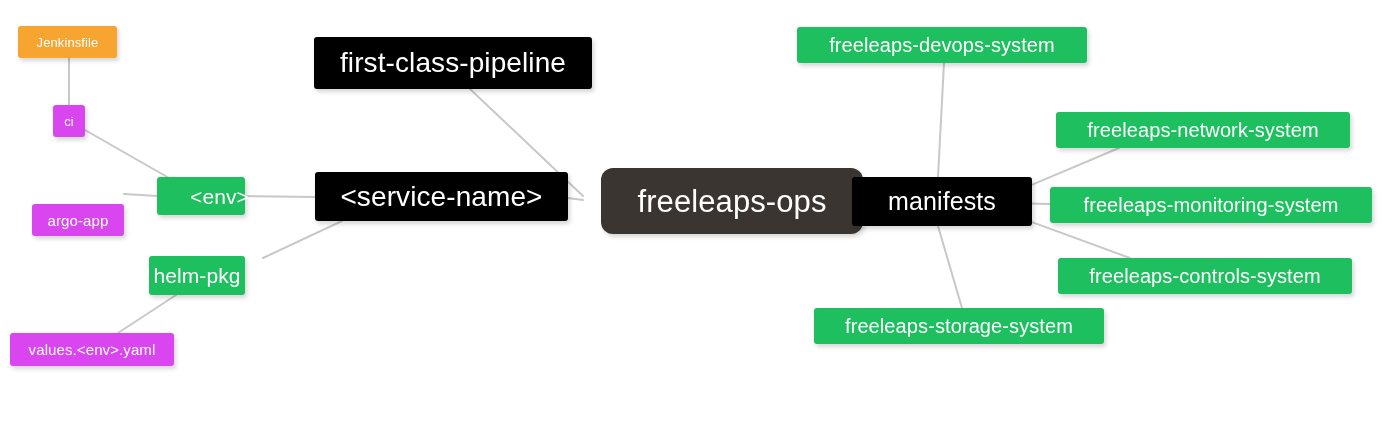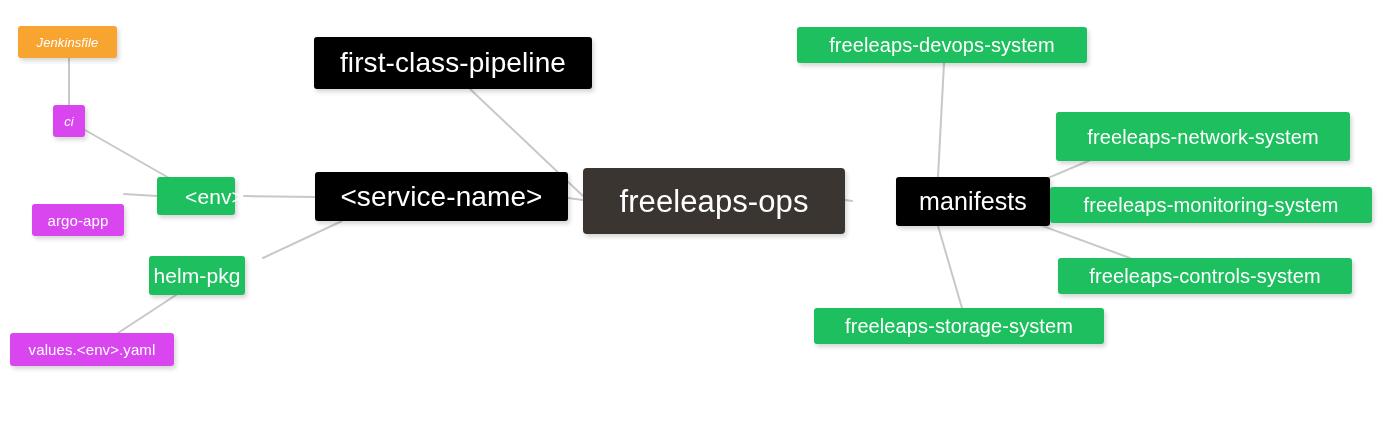--- a/index.html
+++ b/index.html
@@ -36,34 +36,35 @@
     color: #ffffff;
     white-space: nowrap;
     border-radius: 3px;
     box-shadow: 2px 3px 4px rgba(0, 0, 0, 0.16);
     letter-spacing: 0.1px;
     line-height: 1;
     user-select: none;
   }
   .n-root {
     background: #3a3531;
-    border-radius: 4px;
+    border-radius: 12px;
+    margin-left: 18px;
   }
   .n-blue   { background: #000000; }
   .n-green  { background: #1dbf5f; }
   .n-orange { background: #f7a431; }
   .n-red    { background: #d946ef; }
 
   .sz-root  { font-size: 31px; }
   .sz-xl    { font-size: 28px; }
   .sz-lg    { font-size: 25px; }
   .sz-md    { font-size: 21px; }
   .sz-sm    { font-size: 20px; }
   .sz-xs    { font-size: 15px; }
-  .sz-xxs   { font-size: 13px; font-style: italic; }
+  .sz-xxs   { font-size: 13px; }
 </style>
 </head>
 <body>
 
 <div id="canvas">
   <svg id="edges" viewBox="0 0 1390 421" width="1390" height="421" aria-hidden="true">
       <line x1="583" y1="196" x2="470" y2="89" stroke="#c8c8c8" stroke-width="2" stroke-linecap="round"></line>
       <line x1="583" y1="200" x2="568" y2="198" stroke="#c8c8c8" stroke-width="2" stroke-linecap="round"></line>
       <line x1="845" y1="200" x2="852" y2="201" stroke="#c8c8c8" stroke-width="2" stroke-linecap="round"></line>
       <line x1="315" y1="197" x2="244" y2="196" stroke="#c8c8c8" stroke-width="2" stroke-linecap="round"></line>
@@ -81,45 +82,45 @@
   <div id="node-layer">
       <div class="node n-root sz-root" style="left: 583px; top: 168px; width: 262px; height: 66px;">
         <span>freeleaps-ops</span>
       </div>
       <div class="node n-blue sz-xl" style="left: 314px; top: 37px; width: 278px; height: 52px;">
         <span>first-class-pipeline</span>
       </div>
       <div class="node n-blue sz-xl" style="left: 315px; top: 172px; width: 253px; height: 49px;">
         <span>&lt;service-name&gt;</span>
       </div>
-      <div class="node n-blue sz-lg" style="left: 852px; top: 177px; width: 154px; height: 49px; margin-left: 44px;">
+      <div class="node n-blue sz-lg" style="left: 852px; top: 177px; width: 180px; height: 49px;">
         <span>manifests</span>
       </div>
-      <div class="node n-green sz-md" style="left: 157px; top: 177px; width: 78px; height: 38px; padding-left: 37px;">
+      <div class="node n-green sz-md" style="left: 157px; top: 177px; width: 88px; height: 38px; padding-left: 37px;">
         <span>&lt;env&gt;</span>
       </div>
       <div class="node n-green sz-md" style="left: 149px; top: 256px; width: 96px; height: 39px;">
         <span>helm-pkg</span>
       </div>
       <div class="node n-orange sz-xxs" style="left: 18px; top: 26px; width: 99px; height: 32px;">
         <span>Jenkinsfile</span>
       </div>
       <div class="node n-red sz-xxs" style="left: 53px; top: 105px; width: 32px; height: 32px;">
         <span>ci</span>
       </div>
       <div class="node n-red sz-xs" style="left: 32px; top: 190px; width: 92px; height: 32px; margin-top: 14px;">
         <span>argo-app</span>
       </div>
       <div class="node n-red sz-xs" style="left: 10px; top: 333px; width: 164px; height: 33px; justify-content: center;">
         <span>values.&lt;env&gt;.yaml</span>
       </div>
       <div class="node n-green sz-sm" style="left: 797px; top: 27px; width: 290px; height: 36px;">
         <span>freeleaps-devops-system</span>
       </div>
-      <div class="node n-green sz-sm" style="left: 1056px; top: 112px; width: 294px; height: 49px;">
+      <div class="node n-green sz-sm" style="left: 1056px; top: 112px; width: 294px; height: 36px;">
         <span>freeleaps-network-system</span>
       </div>
       <div class="node n-green sz-sm" style="left: 1050px; top: 187px; width: 322px; height: 36px; text-align: right;">
         <span>freeleaps-monitoring-system</span>
       </div>
       <div class="node n-green sz-sm" style="left: 1058px; top: 258px; width: 294px; height: 36px; align-items: center;">
         <span>freeleaps-controls-system</span>
       </div>
       <div class="node n-green sz-sm" style="left: 814px; top: 308px; width: 290px; height: 36px;">
         <span>freeleaps-storage-system</span>

